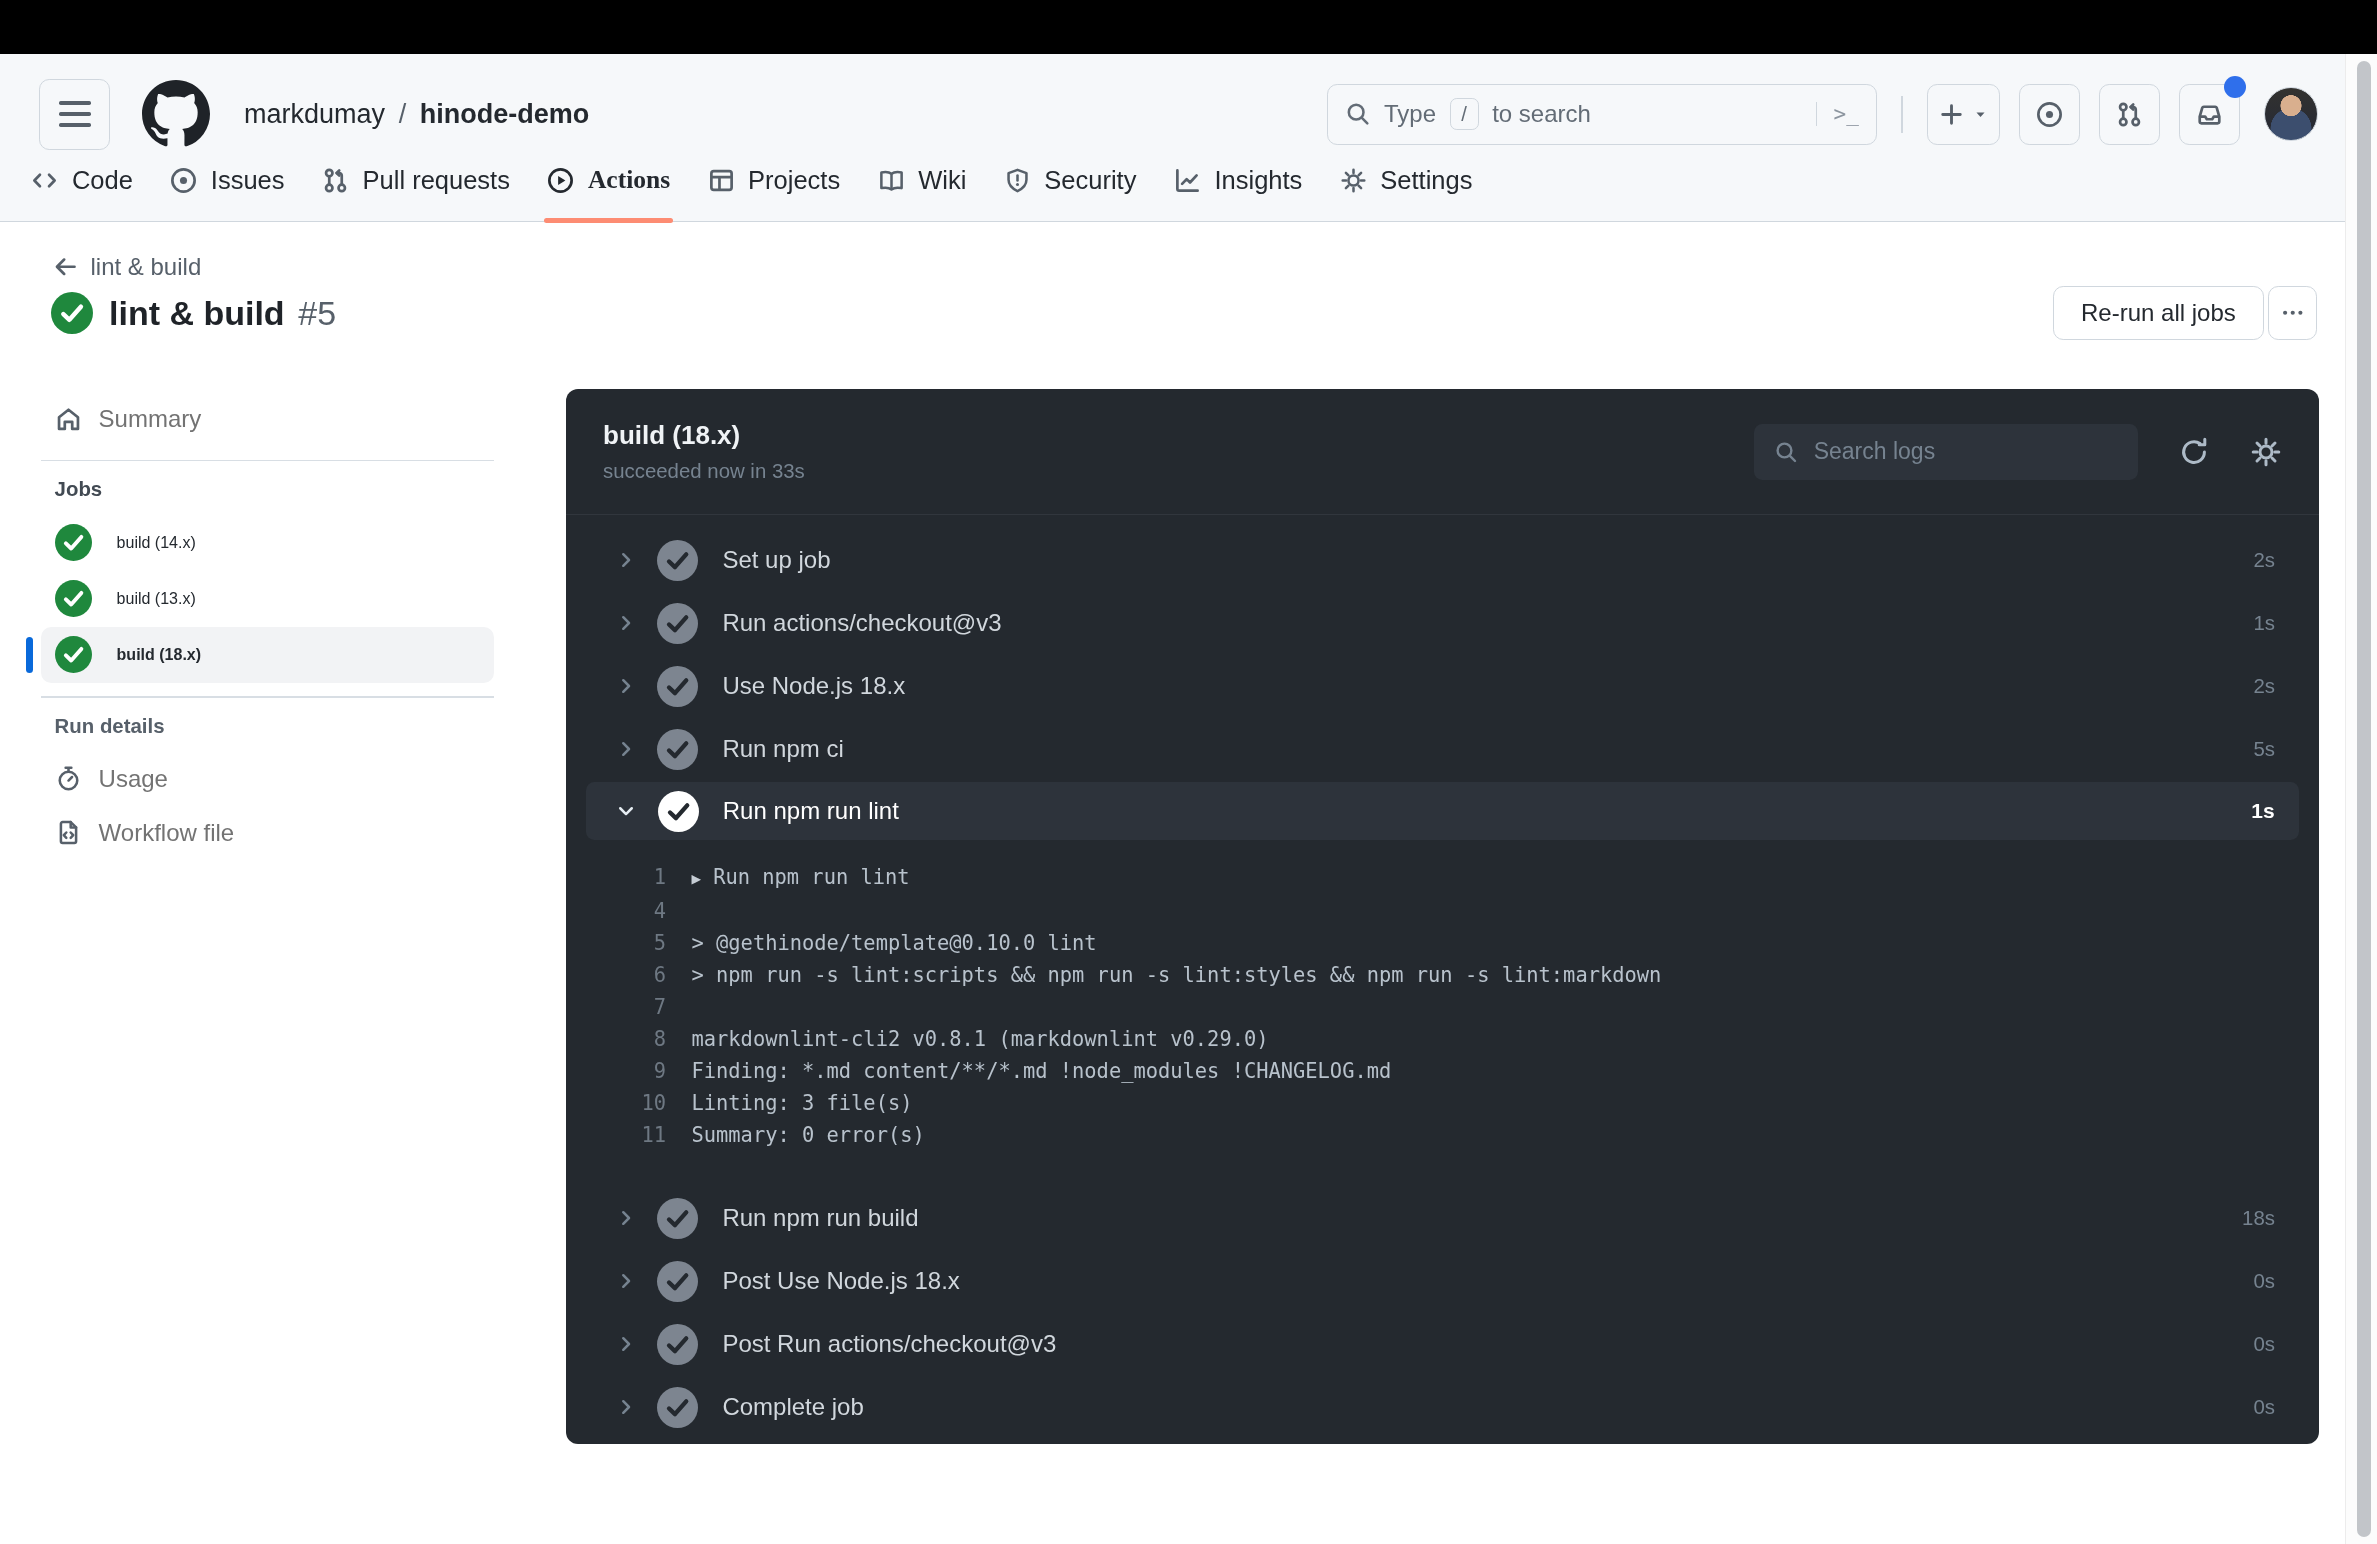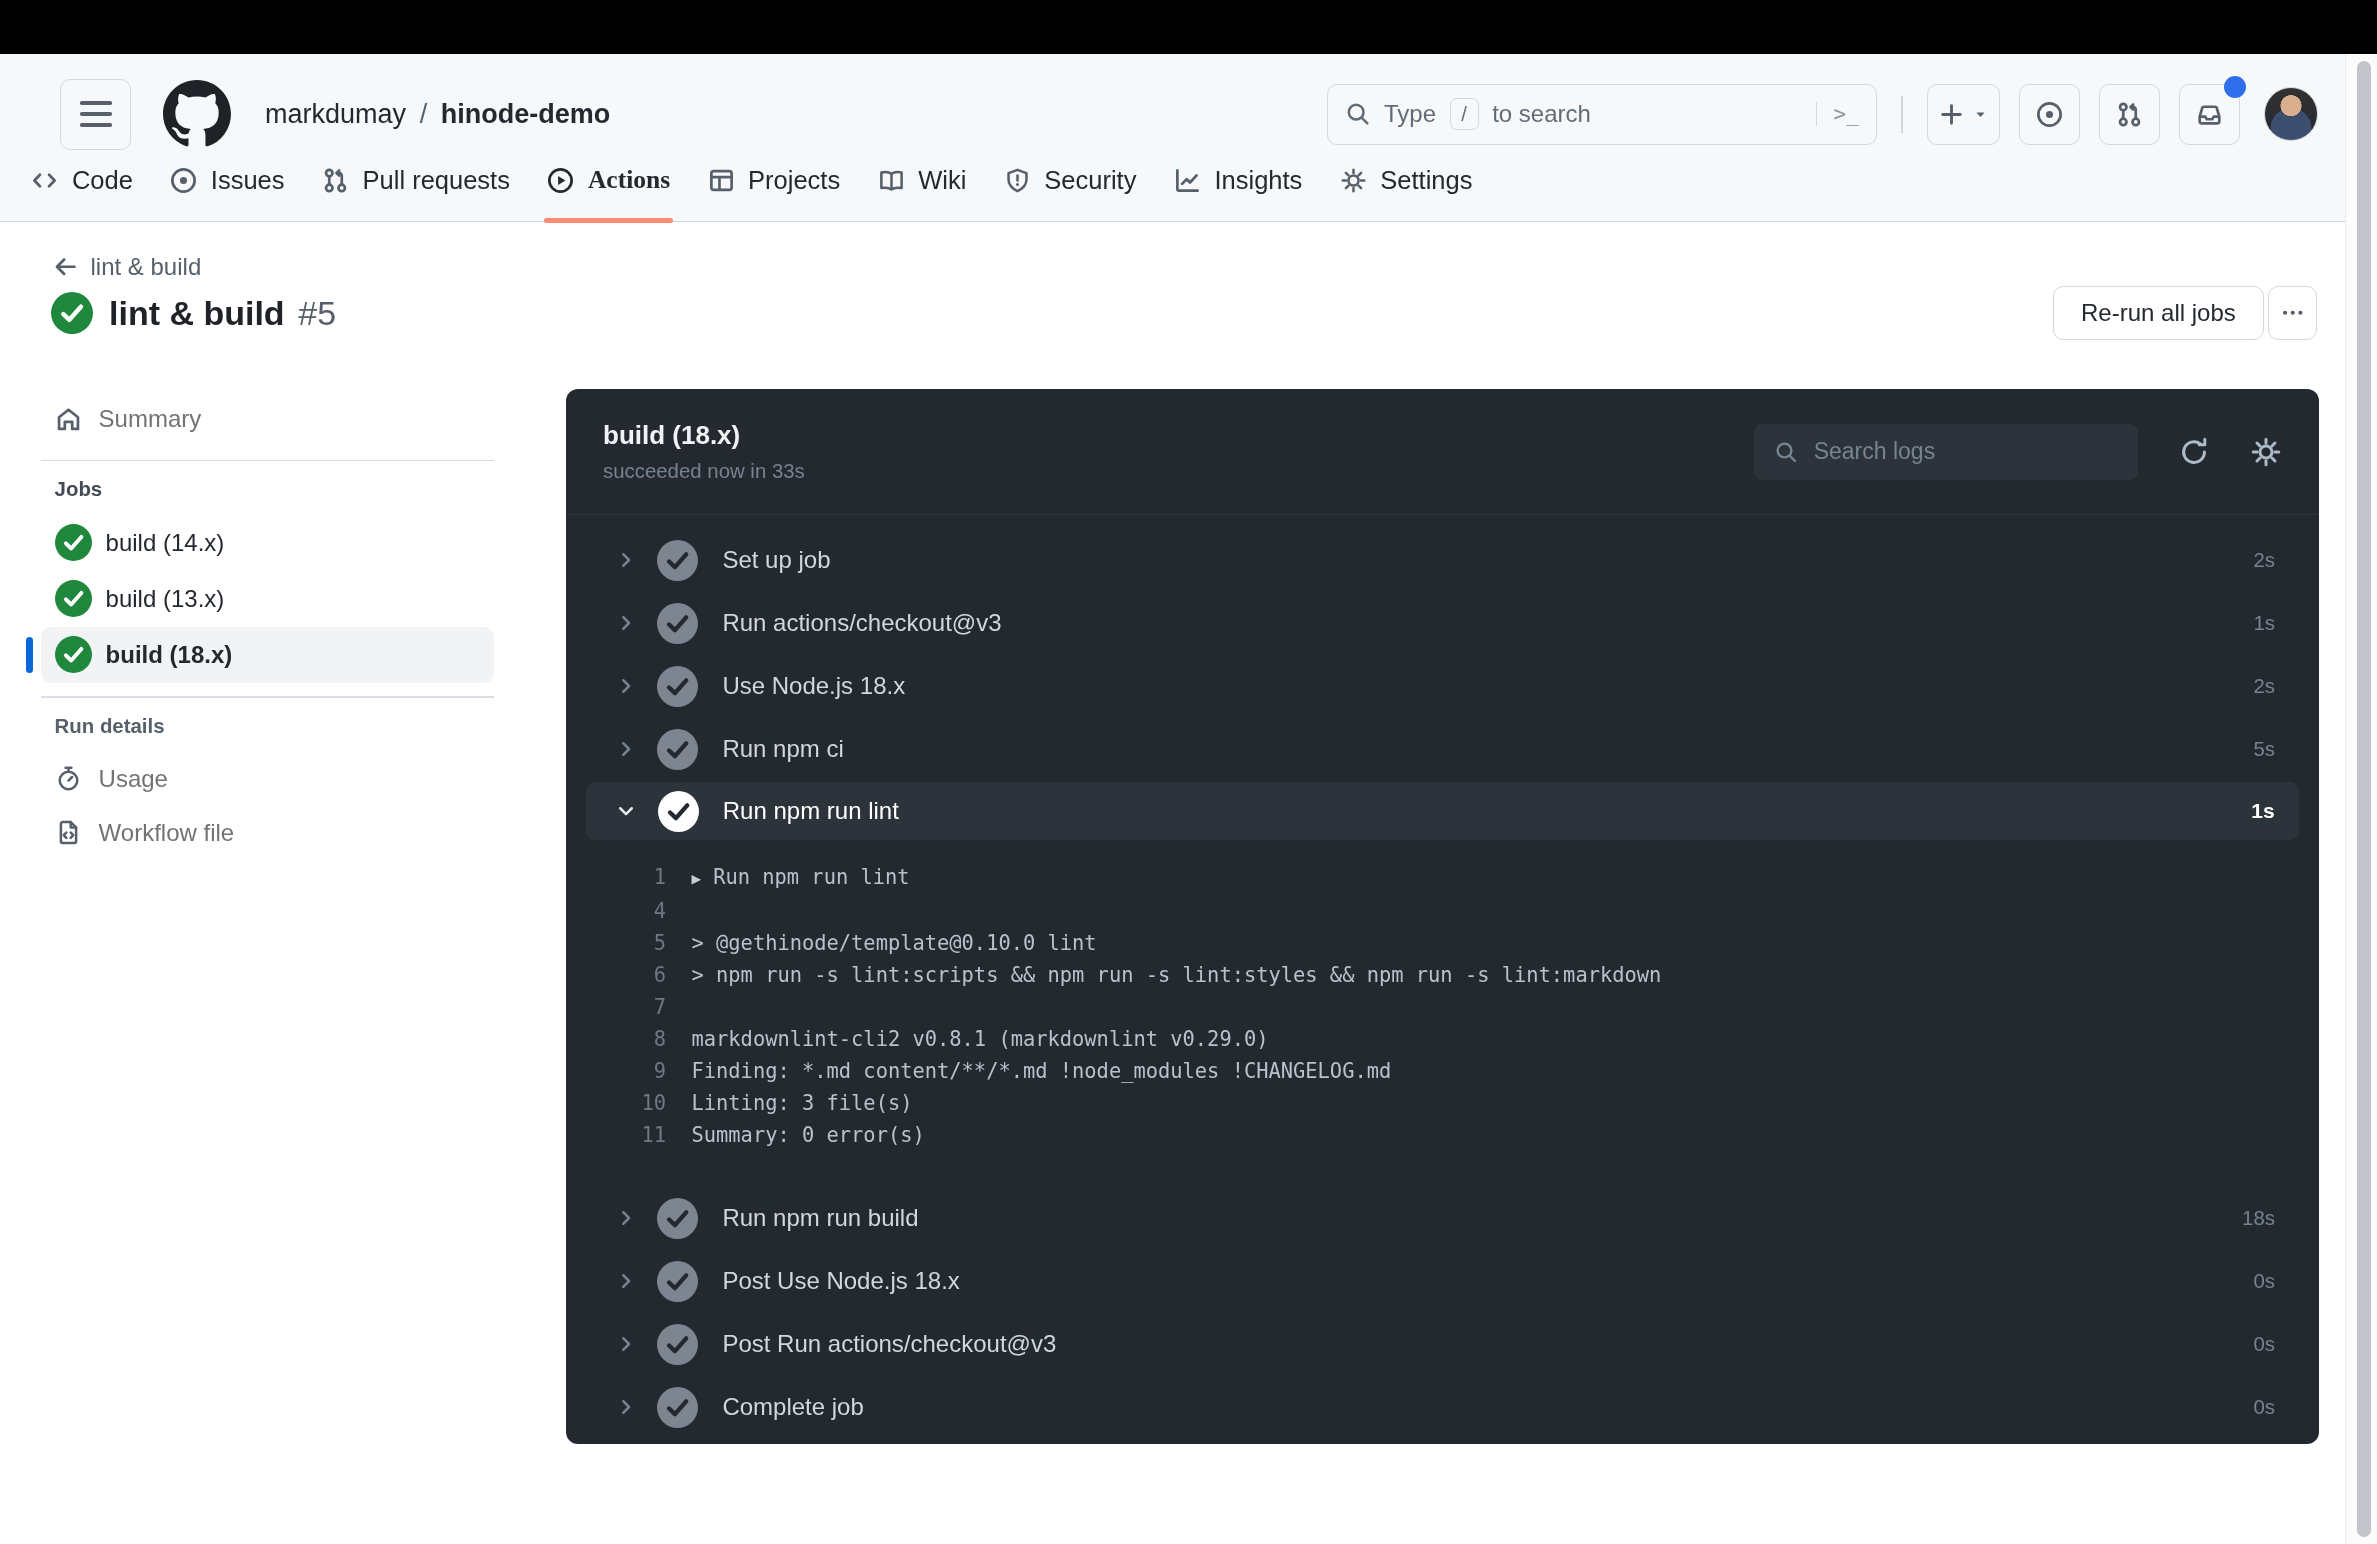--- a/index.html
+++ b/index.html
@@ -15,21 +15,21 @@
   .icon svg { width: 100%; height: 100%; display: block; }
 
   
   .topbar { position: absolute; left: 0; top: 0; width: 2377px; height: 54px; background: #000; }
 
   
   .site-header {
     position: absolute; left: 0; top: 54px; width: 2377px; height: 168px;
     background: #f6f8fa; border-bottom: 1.7px solid #d0d7de;
   }
-  .header-row { position: absolute; left: 60px; right: 59px; top: 22px; height: 76px; display: flex; align-items: center; }
+  .header-row { position: absolute; left: 39px; right: 59px; top: 22px; height: 76px; display: flex; align-items: center; }
   .hamburger {
     width: 71px; height: 71px; border: 1.7px solid #d0d7de; border-radius: 10.2px; background: transparent;
     display: flex; flex-direction: column; justify-content: center; align-items: center; gap: 7.6px; cursor: pointer;
   }
   .hamburger i { display: block; width: 32px; height: 3.4px; border-radius: 1.7px; background: #57606a; }
   .logo { width: 68px; height: 68px; margin-left: 32px; color: #1f2328; }
   .breadcrumb { margin-left: 34px; display: flex; align-items: center; gap: 13.6px; font-size: 27px; }
   .breadcrumb .crumb { color: #24292f; text-decoration: none; cursor: pointer; }
   .breadcrumb .sep { color: #57606a; }
   .breadcrumb .repo { font-weight: 700; }
@@ -107,21 +107,21 @@
   
   .sidebar { position: absolute; left: 41px; top: 392px; width: 453px; }
   .side-item {
     display: flex; align-items: center; gap: 17px; height: 54px; padding: 0 13.6px;
     border-radius: 10.2px; font-size: 24px; color: #737373; cursor: pointer; position: relative;
   }
   .side-item .icon { width: 27px; height: 27px; color: #57606a; }
   .side-divider { height: 1.7px; background: #d8dee4; margin: 13.6px 0 12px; }
   .side-heading { font-size: 20.4px; font-weight: 700; color: #57606a; padding: 0 13.6px; margin: 17px 0 13.6px; }
   .side-heading.dark { color: #424a53; }
-  .job-item { display: flex; align-items: center; gap: 14px; height: 56px; padding: 0 13.6px; border-radius: 10.2px; font-size: 24px; cursor: pointer; position: relative; }
+  .job-item { display: flex; align-items: center; gap: 25px; height: 56px; padding: 0 13.6px; border-radius: 10.2px; font-size: 16px; cursor: pointer; position: relative; }
   .job-item .icon { width: 37px; height: 37px; }
   .job-item.selected { background: #f2f3f5; font-weight: 700; }
   .job-item.selected::before {
     content: ""; position: absolute; left: -15.3px; top: 10.2px; width: 6.8px; height: 36px;
     border-radius: 5.1px; background: var(--selected-blue, #0969da);
   }
 
   
   .panel {
     position: absolute; left: 566px; top: 389px; width: 1753px; height: 1055px;

